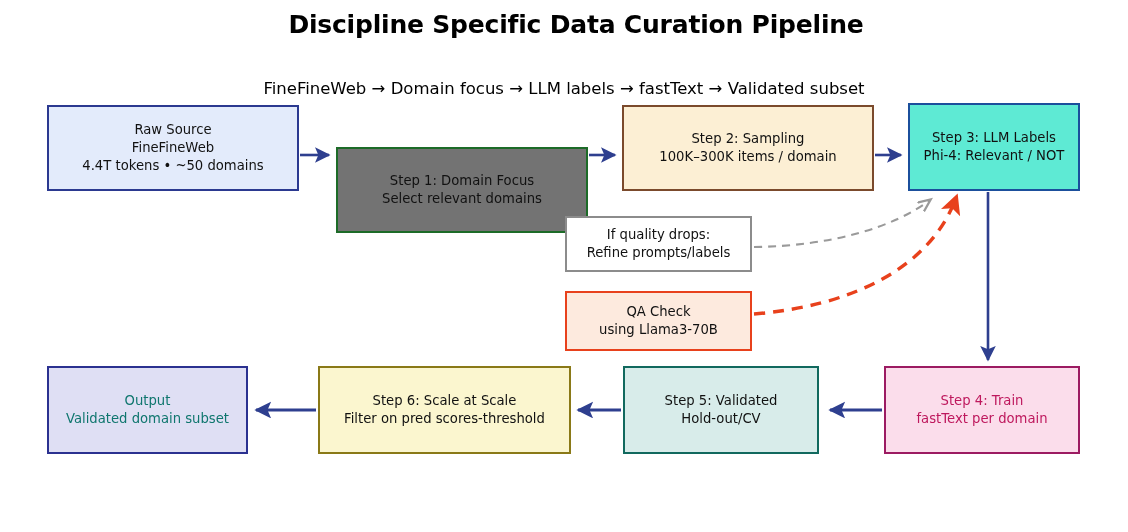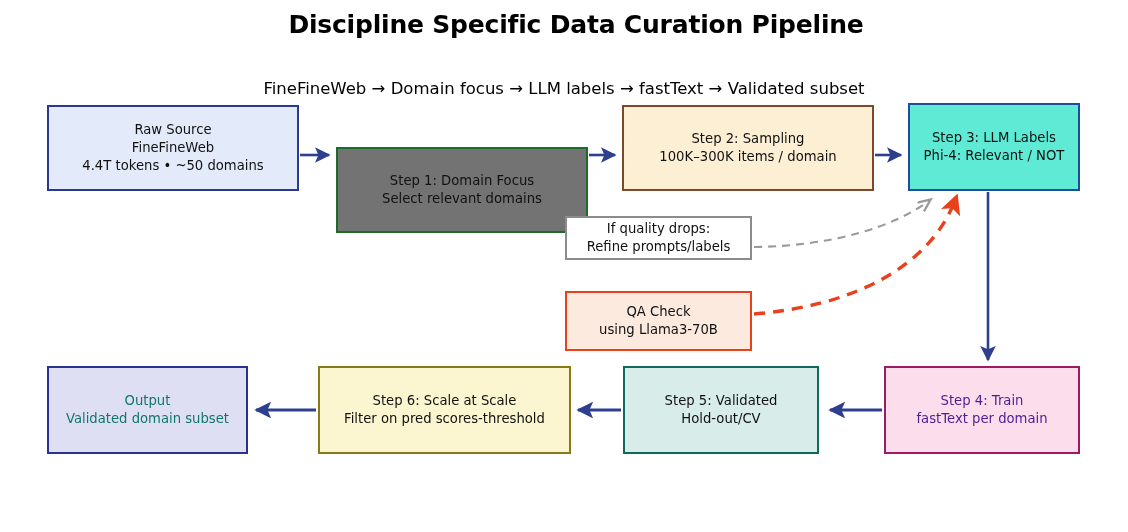--- a/index.html
+++ b/index.html
@@ -114,25 +114,25 @@
 
   <div class="node" style="left: 47px; top: 105px; width: 252px; height: 86px; background: rgb(227, 235, 251); border: 2.6px solid rgb(43, 57, 144); color: rgb(17, 17, 17);">Raw Source
 FineFineWeb
 4.4T tokens • ~50 domains</div>
   <div class="node" style="left: 336px; top: 105px; width: 252px; height: 86px; background: #737373; border: 2.6px solid rgb(29, 107, 40); color: rgb(17, 17, 17); margin-top: 42px;">Step 1: Domain Focus
 Select relevant domains</div>
   <div class="node" style="left: 622px; top: 105px; width: 252px; height: 86px; background: rgb(252, 239, 212); border: 2.6px solid rgb(123, 74, 44); color: rgb(17, 17, 17);">Step 2: Sampling
 100K–300K items / domain</div>
   <div class="node" style="left: 908px; top: 103px; width: 172px; height: 88px; background: #5eead4; border: 2.6px solid rgb(27, 79, 156); color: rgb(17, 17, 17);">Step 3: LLM Labels
 Phi-4: Relevant / NOT</div>
-  <div class="node" style="left: 565px; top: 216px; width: 187px; height: 44px; background: rgb(255, 255, 255); border: 2.6px solid rgb(140, 140, 140); color: rgb(17, 17, 17); text-align: center;">If quality drops:
+  <div class="node" style="left: 565px; top: 216px; width: 187px; height: 56px; background: rgb(255, 255, 255); border: 2.6px solid rgb(140, 140, 140); color: rgb(17, 17, 17); text-align: center;">If quality drops:
 Refine prompts/labels</div>
   <div class="node" style="left: 565px; top: 291px; width: 187px; height: 60px; background: rgb(253, 234, 222); border: 2.6px solid rgb(232, 65, 28); color: rgb(17, 17, 17);">QA Check
 using Llama3-70B</div>
-  <div class="node" style="left: 884px; top: 366px; width: 196px; height: 88px; background: rgb(251, 221, 235); border: 2.6px solid rgb(156, 27, 98); color: #4c1d95;">Step 4: Train
+  <div class="node" style="left: 884px; top: 366px; width: 196px; height: 88px; background: rgb(251, 221, 235); border: 2.6px solid rgb(156, 27, 98); color: #be185d;">Step 4: Train
 fastText per domain</div>
   <div class="node" style="left: 623px; top: 366px; width: 196px; height: 88px; background: rgb(216, 236, 234); border: 2.6px solid rgb(17, 105, 94); color: rgb(17, 17, 17);">Step 5: Validated
 Hold-out/CV</div>
   <div class="node" style="left: 318px; top: 366px; width: 253px; height: 88px; background: rgb(251, 246, 207); border: 2.6px solid rgb(138, 121, 23); color: rgb(17, 17, 17);">Step 6: Scale at Scale
 Filter on pred scores-threshold</div>
   <div class="node" style="left: 47px; top: 366px; width: 201px; height: 88px; background: rgb(223, 223, 244); border: 2.6px solid rgb(43, 49, 144); color: #0f766e;">Output
 Validated domain subset</div>
 
 </div>
 

